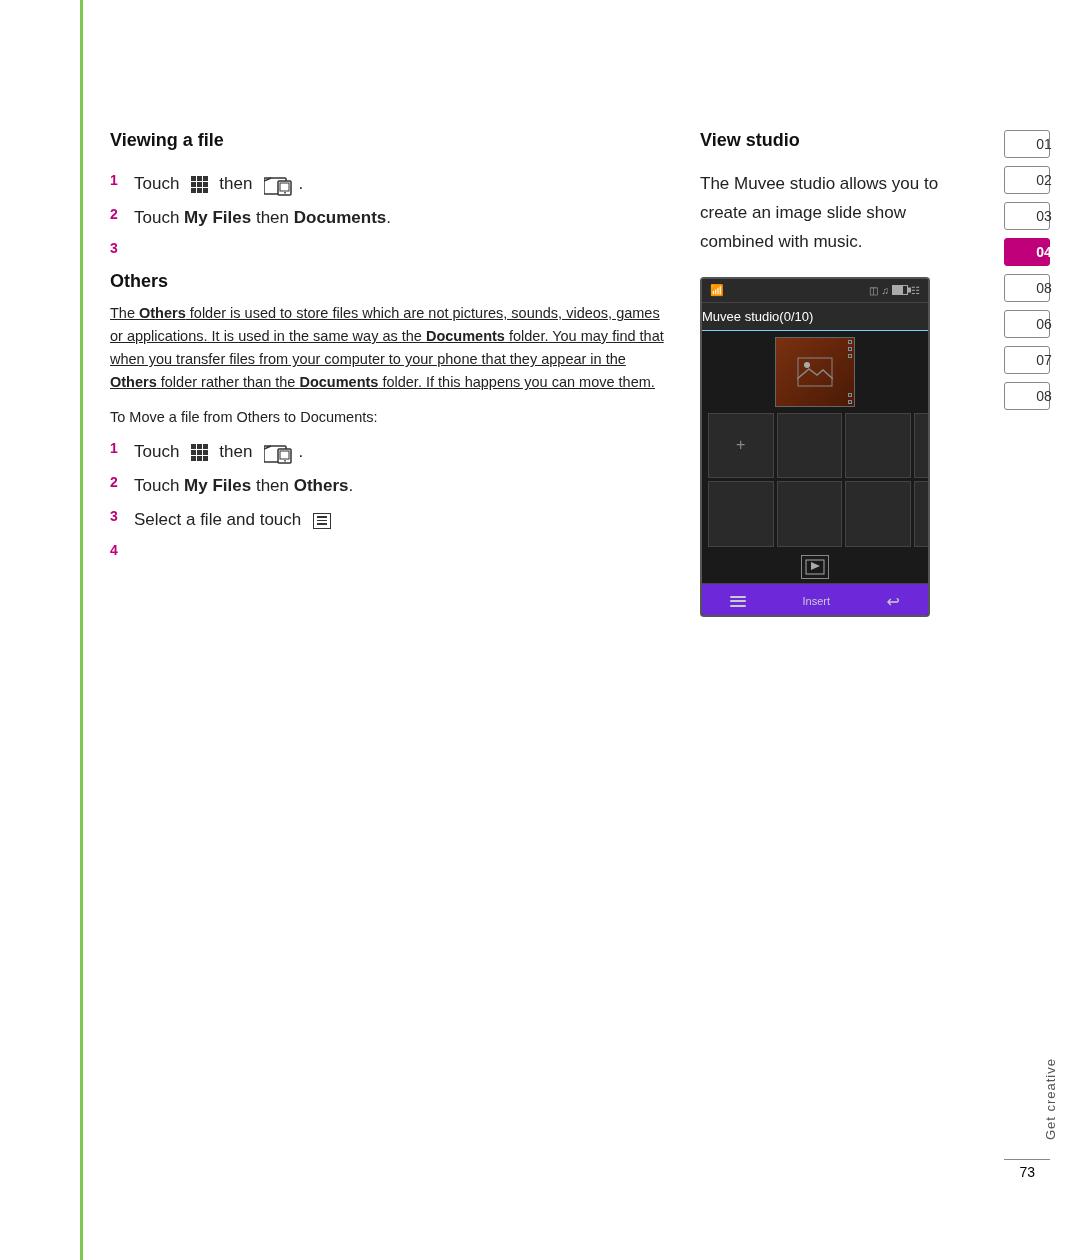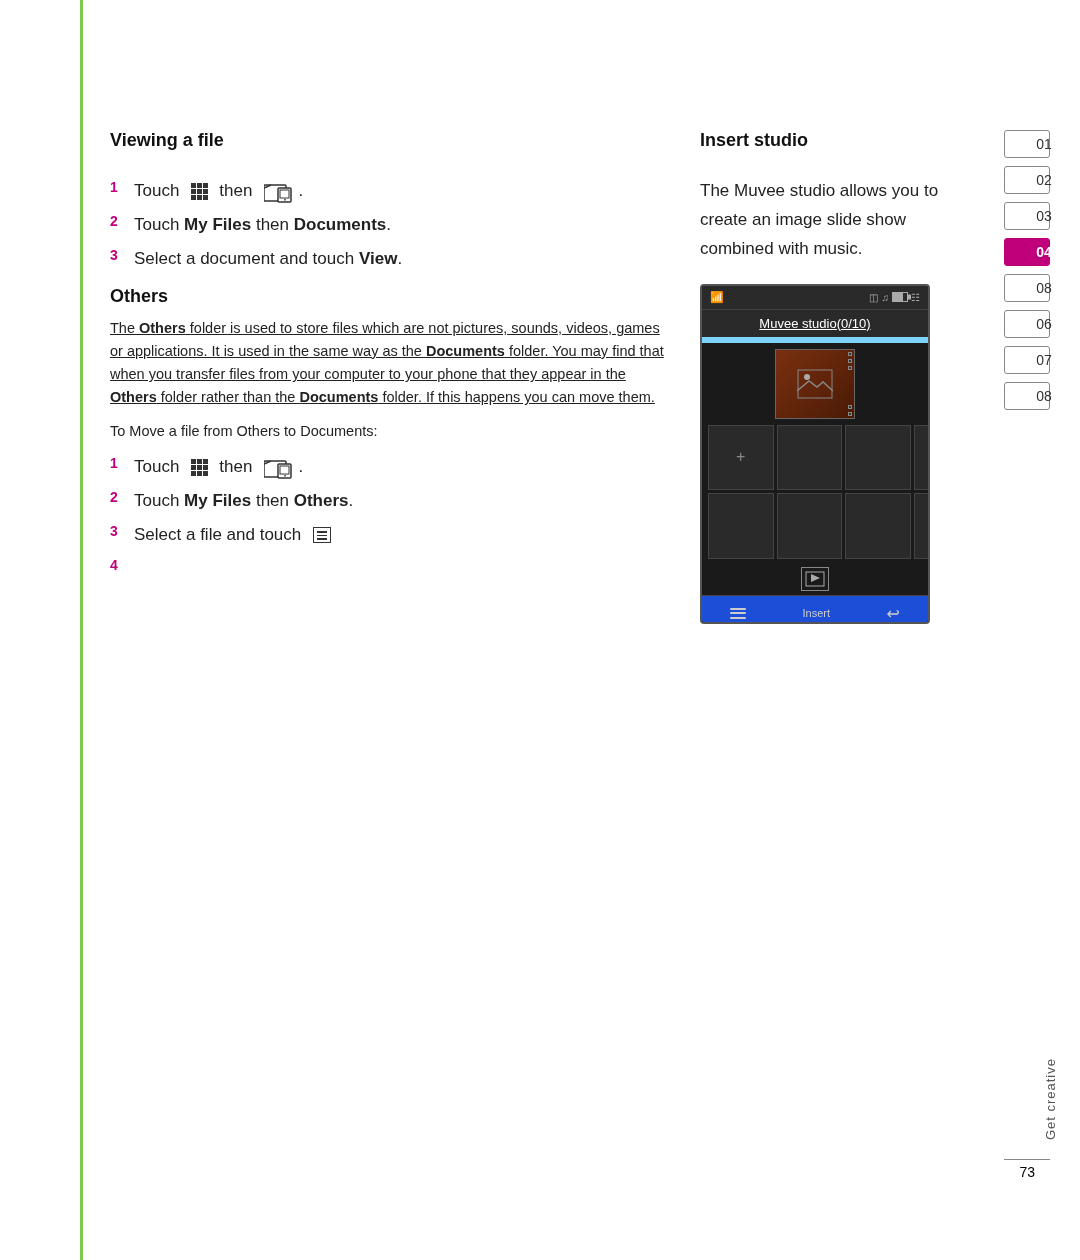--- a/index.html
+++ b/index.html
@@ -33,21 +33,21 @@
     .right-content {
       position: absolute;
       left: 700px;
       top: 130px;
       width: 280px;
     }
 
     .section-title {
       font-size: 18px;
       font-weight: bold;
-      margin-bottom: 26px;
+      margin-bottom: 19px;
       color: #111;
     }
 
     .numbered-list {
       list-style: none;
       margin-bottom: 12px;
     }
 
     .numbered-list li {
       display: flex;
@@ -110,24 +110,22 @@
       align-items: center;
       justify-content: space-between;
       padding: 0 8px;
       border-bottom: 1px solid #444;
     }
 
     .phone-title-bar {
       background: #2a2a2a;
       color: #fff;
       font-size: 13px;
-      text-align: center;
       padding: 6px 0;
-      border-bottom: 6px solid #7dd3fc;
-      text-decoration: underline;
+      border-bottom: 1px solid #7dd3fc;
     }
 
     .phone-body {
       display: flex;
       flex-direction: column;
       height: calc(100% - 48px);
     }
 
     .grid-thumbnails {
       display: grid;
@@ -145,21 +143,21 @@
 
     .thumb-cell.with-plus {
       display: flex;
       align-items: center;
       justify-content: center;
       font-size: 16px;
       color: #888;
     }
 
     .phone-bottom-bar {
-      background: #1d4ed8;
+      background: #6d28d9;
       height: 36px;
       display: flex;
       align-items: center;
       justify-content: space-around;
       border-top: 1px solid #444;
     }
 
     .bottom-btn {
       color: #ccc;
       font-size: 11px;
@@ -352,23 +350,20 @@
         </span>
       </li>
       <li>
         <span class="num">2</span>
         <span class="line-text">
           Touch <b>My Files</b> then <b>Documents</b>.
         </span>
       </li>
       <li>
         <span class="num">3</span>
-        <span class="line-text">
-          Select a document and touch <b>View</b>.
-        </span>
       </li>
     </ul>
   </div>
 
   <div class="others-section">
     <div class="others-title">Others</div>
     <p class="others-body">
       The <b>Others</b> folder is used to store files which are not pictures, sounds, videos, games or applications. It is used in the same way as the <b>Documents</b> folder. You may find that when you transfer files from your computer to your phone that they appear in the <b>Others</b> folder rather than the <b>Documents</b> folder. If this happens you can move them.
     </p>
     <p class="move-label">To Move a file from Others to Documents:</p>
@@ -417,21 +412,21 @@
         </span>
       </li>
       <li>
         <span class="num">4</span>
       </li>
     </ul>
   </div>
 </div>
 
 <div class="right-content">
-  <div class="section-title">Insert studio</div>
+  <div class="section-title">View studio</div>
   <p class="line-text">The Muvee studio allows you to create an image slide show combined with music.</p>
 
   <div class="phone-screen">
 
     <div class="phone-status-bar">
       <span style="color:#aaa; font-size:11px;">📶</span>
       <div class="status-icons">
         <span style="color:#aaa; font-size:10px;">◫</span>
         <span style="color:#aaa; font-size:10px;">♫</span>
         <div class="battery-icon">

